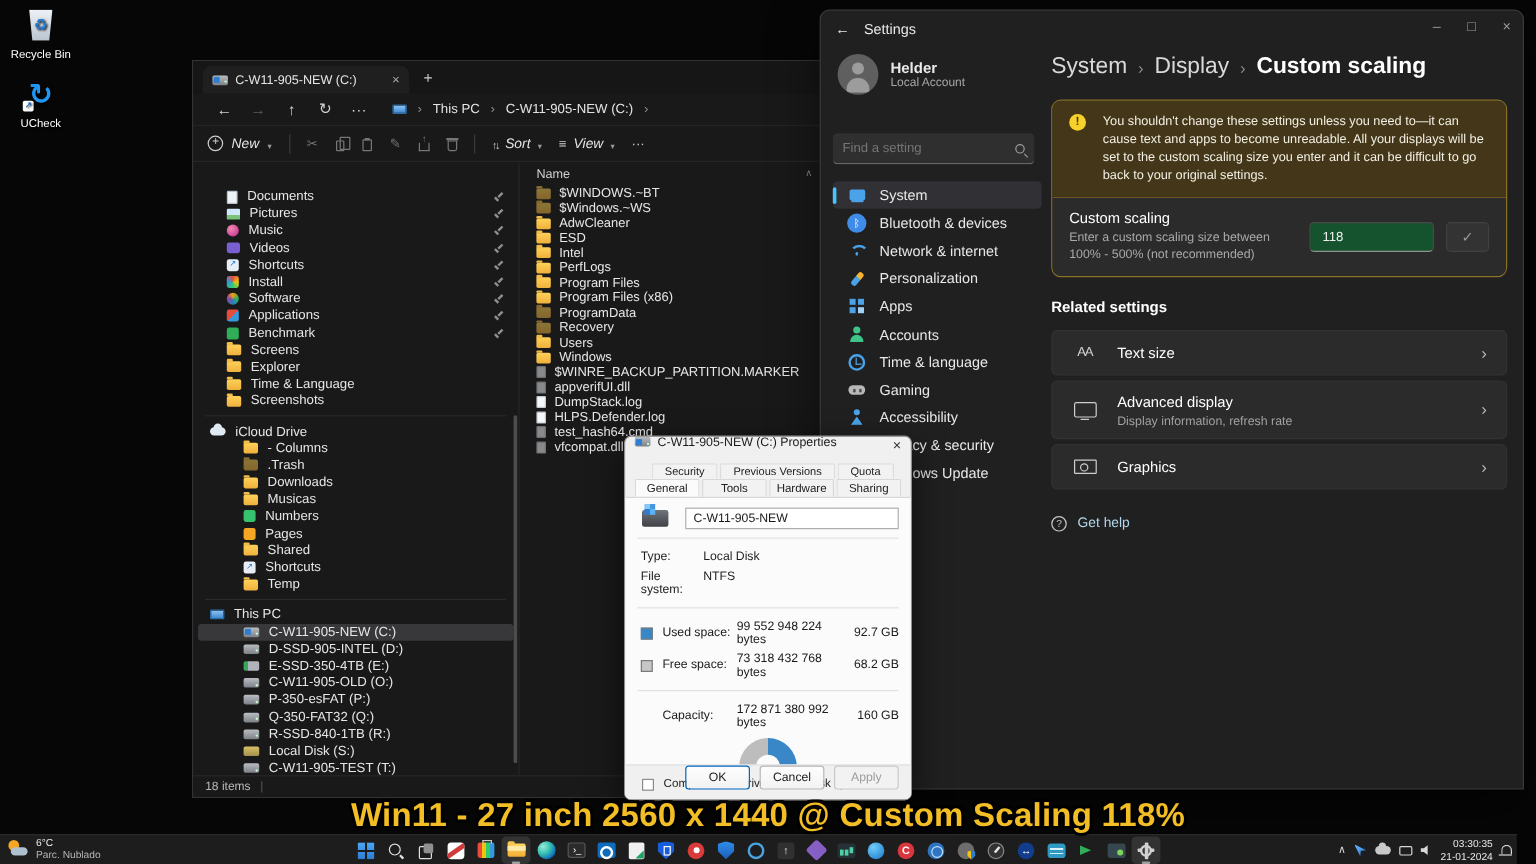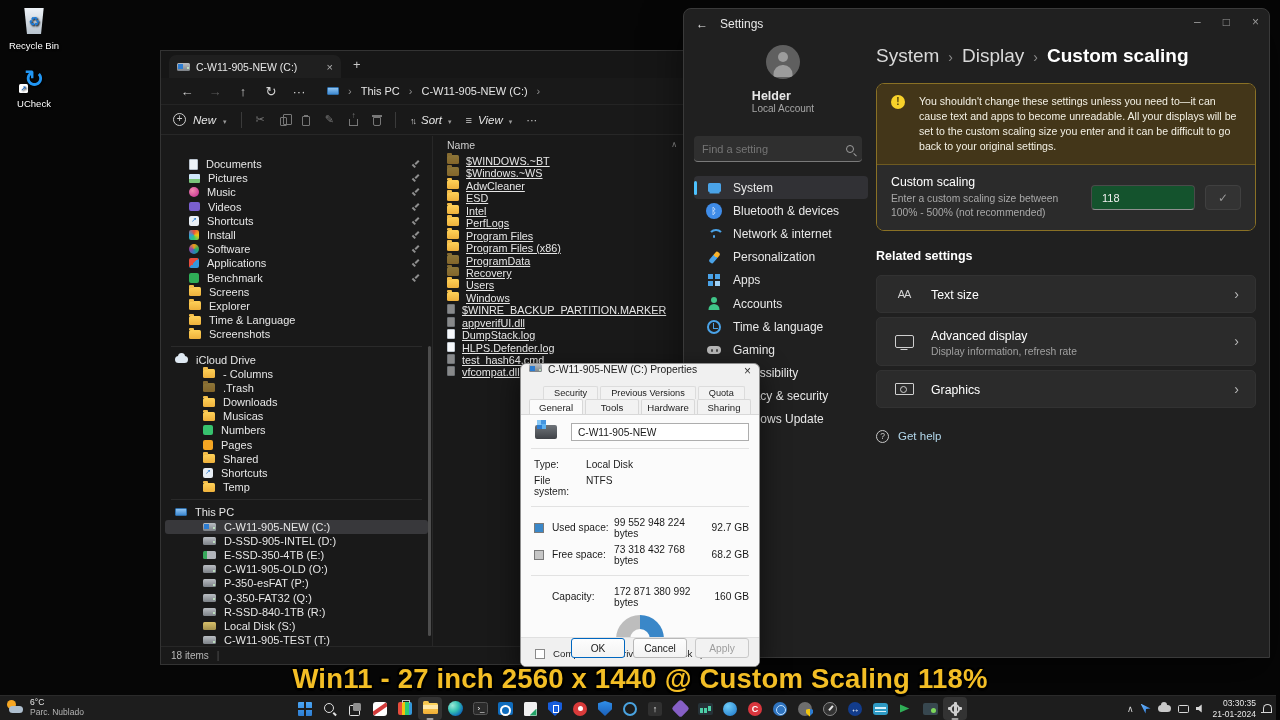--- a/index.html
+++ b/index.html
@@ -85,32 +85,32 @@
   .srow{height:14.2px;display:flex;align-items:center;gap:8px;padding-left:28px;padding-right:12px;white-space:nowrap;}
   .srow .lbl{flex:1;overflow:hidden;}
   .srow.root{padding-left:14px;}
   .srow.child{padding-left:42px;}
   .srow.sel{background:#38383b;border-radius:3px;margin:0 4px;padding-left:38px;}
   .sdiv{height:1px;background:#2a2a2a;margin:5px 10px;}
   .sb-thumb{position:absolute;right:1px;top:210px;width:3px;height:290px;background:#4d4d4d;border-radius:2px;}
   .ex-main{flex:1;position:relative;padding-top:3px;font-size:10.8px;}
   .ex-head{padding-left:14px;color:#cfcfcf;font-size:10.5px;height:16px;}
   .ex-up{position:absolute;right:6px;top:4px;color:#8a8a8a;font-size:8px;}
-  .frow{height:12.45px;display:flex;align-items:flex-start;gap:7px;padding-left:14px;white-space:nowrap;text-decoration:underline;}
+  .frow{height:12.45px;display:flex;align-items:center;gap:7px;padding-left:14px;white-space:nowrap;}
   .ex-status{position:absolute;bottom:0;left:0;right:0;height:18px;border-top:1px solid #272727;display:flex;
     align-items:center;gap:8px;padding-left:10px;font-size:10px;color:#b8b8b8;background:#191919;}
   .ex-status .bar{color:#555;}
 
   
   .settings{position:absolute;left:683px;top:8px;width:587px;height:650px;background:#202020;
     border:1px solid #3a3a3a;border-radius:8px 8px 0 0;z-index:20;color:#e8e8e8;box-shadow:0 16px 40px rgba(0,0,0,.5);}
   .st-title{height:30px;display:flex;align-items:center;padding:0 12px;font-size:12px;gap:12px;}
   .st-controls{position:absolute;right:10px;top:6px;display:flex;gap:22px;color:#9a9a9a;font-size:12px;}
   .st-left{position:absolute;left:10px;top:36px;width:174px;}
-  .acct{display:flex;align-items:center;gap:10px;margin-bottom:22px;padding-left:4px;flex-direction:column;}
+  .acct{display:flex;align-items:center;gap:10px;margin-bottom:32px;padding-left:4px;}
   .avatar{width:34px;height:34px;border-radius:50%;background:#5f5f5f;position:relative;overflow:hidden;flex:none;}
   .avatar::before{content:"";position:absolute;top:7px;left:50%;transform:translateX(-50%);width:10px;height:10px;border-radius:50%;background:#9c9c9c;}
   .avatar::after{content:"";position:absolute;top:20px;left:50%;transform:translateX(-50%);width:19px;height:12px;border-radius:9px 9px 0 0;background:#9c9c9c;}
   .acct .nm{font-size:12.5px;font-weight:600;}
   .acct .tp{font-size:10px;color:#a6a6a6;}
   .st-search{width:168px;height:26px;background:#2f2f2f;border-radius:4px;border-bottom:1px solid #7a7a7a;
     display:flex;align-items:center;padding:0 8px;margin-bottom:14px;}
   .st-search input{flex:1;background:transparent;border:none;outline:none;color:#9c9c9c;font-size:11px;font-family:inherit;}
   .mag{width:8px;height:8px;border:1.4px solid #9c9c9c;border-radius:50%;position:relative;flex:none;}
   .mag::after{content:"";position:absolute;left:7px;top:7px;width:4px;height:1.4px;background:#9c9c9c;transform:rotate(45deg);transform-origin:0 0;}
@@ -214,21 +214,21 @@
   .pr-btns .btn{width:54px;height:20px;}
   .btn-ok{border:1px solid #0067c0;}
   .btn-apply{color:#9d9d9d;background:#f2f2f2;border-color:#c9c9c9;}
 
   
   .caption{position:absolute;left:50%;top:663px;transform:translateX(-50%);z-index:60;font-size:27.5px;font-weight:bold;
     color:#f3be25;white-space:nowrap;letter-spacing:0.2px;
     text-shadow:-2px -2px 0 #000,2px -2px 0 #000,-2px 2px 0 #000,2px 2px 0 #000,0 3px 1px #000;}
 
   
-  .taskbar{position:absolute;left:0;right:4px;top:695px;height:25px;background:#1d1d1d;border-top:1px solid #2a2a2a;z-index:50;}
+  .taskbar{position:absolute;left:0;right:16px;top:695px;height:25px;background:#1d1d1d;border-top:1px solid #2a2a2a;z-index:50;}
   .weather{position:absolute;left:6px;top:1px;display:flex;align-items:center;gap:6px;color:#e8e8e8;}
   .w-ico{width:18px;height:16px;position:relative;}
   .w-ico::before{content:"";position:absolute;left:1px;top:1px;width:9px;height:9px;border-radius:50%;background:#f5a623;}
   .w-ico::after{content:"";position:absolute;left:3px;top:7px;width:14px;height:7px;border-radius:5px;background:#aebfcf;}
   .w-txt{font-size:8.5px;line-height:1.2;}
   .w-txt .c{color:#b5b5b5;}
   .tb-apps{position:absolute;left:293px;top:0;height:25px;display:flex;gap:1px;align-items:center;}
   .slot{width:24px;height:23px;border-radius:4px;display:flex;align-items:center;justify-content:center;position:relative;}
   .slot.active{background:#333;}
   .slot.active::after{content:"";position:absolute;bottom:0.5px;left:50%;transform:translateX(-50%);width:7px;height:2px;border-radius:2px;background:#9f9f9f;}

